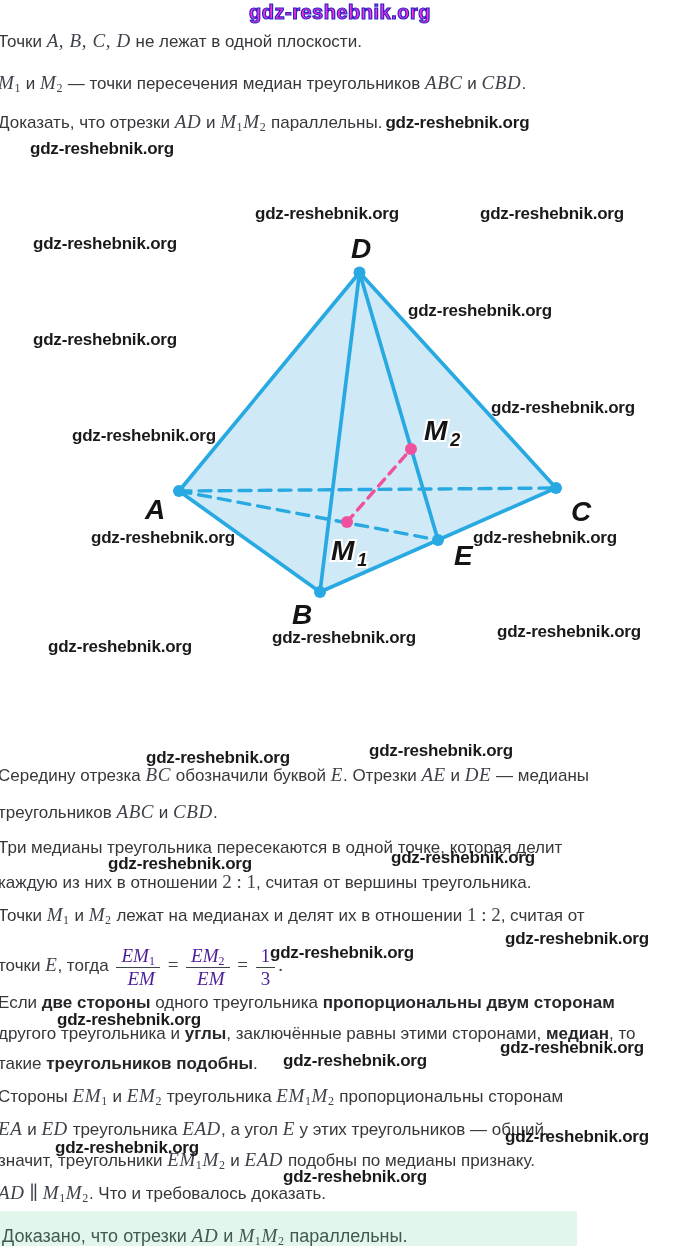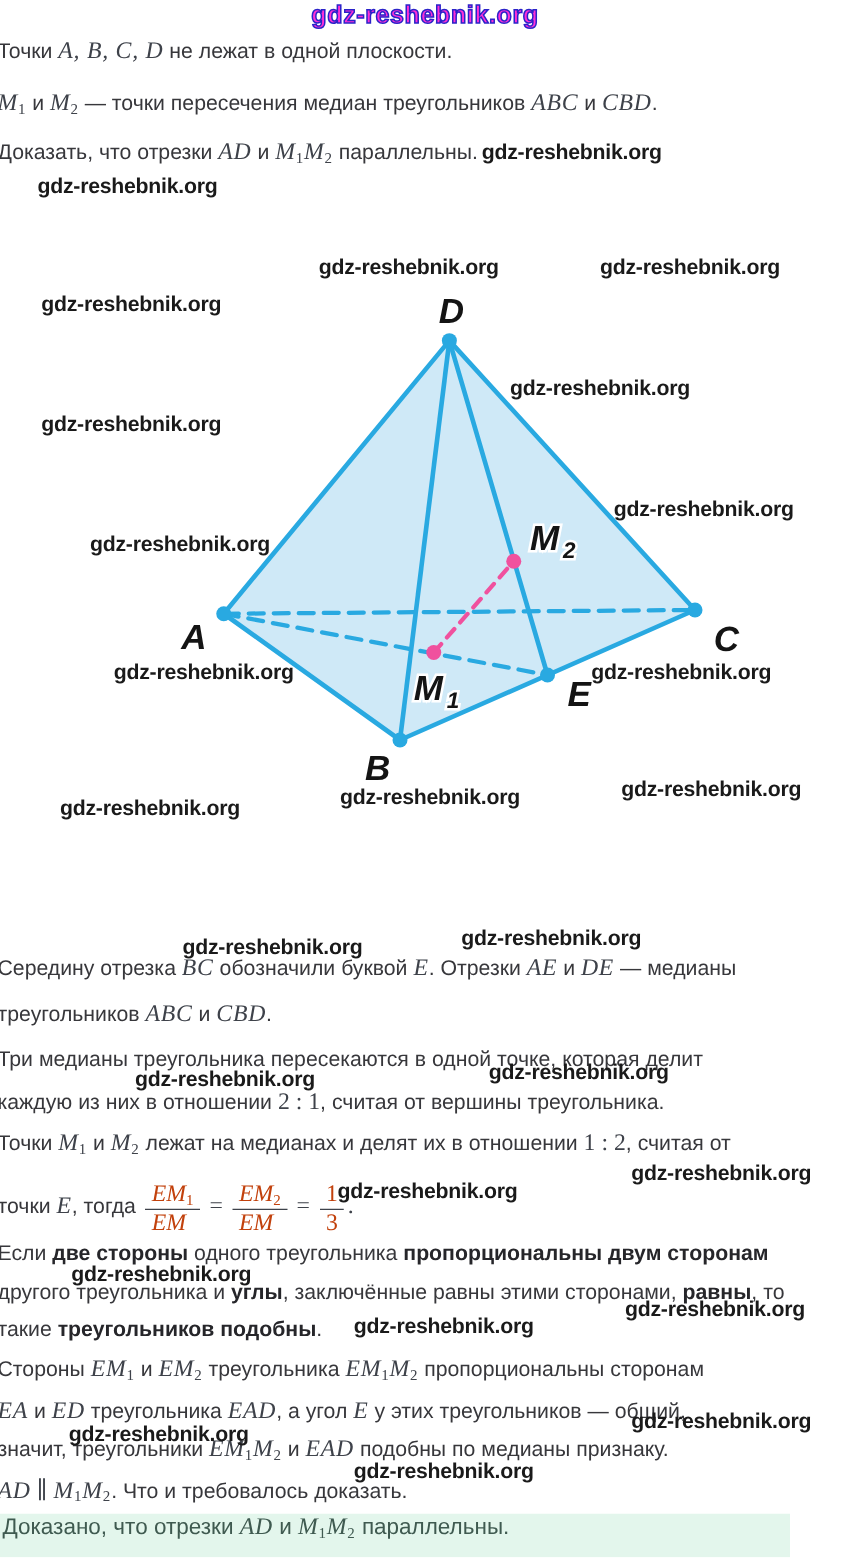--- a/index.html
+++ b/index.html
@@ -18,31 +18,31 @@
   .line{position:absolute;left:-2px;white-space:nowrap;line-height:20px;
         font-size:17px;color:#37373b;}
   .line .t{font-family:"Liberation Sans",sans-serif;}
   .line .b{font-weight:bold;color:#26262a;margin-top:42px;}
   .m{font-family:"Liberation Serif","DejaVu Serif",serif;font-style:italic;
      font-size:19px;color:#3e424a;letter-spacing:.6px;}
   .n{font-family:"Liberation Serif","DejaVu Serif",serif;font-style:normal;
      font-size:19px;color:#3e424a;}
   sub{font-size:12px;font-style:normal;line-height:0;vertical-align:-3px;
       font-family:"Liberation Serif","DejaVu Serif",serif;}
-  .frac{display:inline-block;text-align:left;vertical-align:-14px;margin:0 3px;
-        font-family:"Liberation Serif","DejaVu Serif",serif;font-size:19px;color:#c2410c;}
+  .frac{display:inline-block;text-align:right;vertical-align:-14px;margin:0 3px;
+        font-family:"Liberation Serif","DejaVu Serif",serif;font-size:19px;color:#4c1d95;}
   .frac .num{display:block;border-bottom:1.6px solid #3e424a;padding:0 5px 1px;font-style:italic;}
   .frac .den{display:block;padding:1px 5px 0;font-style:italic;}
   .frac .up{font-style:normal;}
   
   #figure{position:absolute;left:0;top:190px;z-index:1;}
   #figure text{font-family:"Liberation Sans",sans-serif;font-weight:bold;font-style:italic;
                paint-order:stroke;stroke:#ffffff;stroke-width:4px;}
   
-  .concl{position:absolute;left:0;top:1211px;width:632px;height:35px;display:flex;align-items:flex-start;z-index:4;}
+  .concl{position:absolute;left:0;top:1211px;width:577px;height:35px;display:flex;align-items:flex-end;z-index:4;}
   .concl-inner{padding-left:2px;white-space:nowrap;font-size:18px;line-height:20px;}
   .concl .t{font-family:"Liberation Sans",sans-serif;}
   #wm-layer{position:absolute;inset:0;z-index:5;pointer-events:none;}
 </style>
 </head>
 <body>
 
 <div class="page">
 
   <div id="hdr-wm" style="color: rgb(255, 47, 215); -webkit-text-stroke: 1.2px rgb(43, 35, 201);">gdz-reshebnik.org</div>
@@ -83,21 +83,21 @@
       <div class="line" style="top: 31px;"><span class="t">Точки </span><span class="m">A, B, C, D</span><span class="t"> не лежат в одной плоскости.</span></div>
       <div class="line" style="top: 73px;"><span class="m">M<sub>1</sub></span><span class="t"> и </span><span class="m">M<sub>2</sub></span><span class="t"> — точки пересечения медиан треугольников </span><span class="m">ABC</span><span class="t"> и </span><span class="m">CBD</span><span class="t">.</span></div>
       <div class="line" style="top: 112px;"><span class="t">Доказать, что отрезки </span><span class="m">AD</span><span class="t"> и </span><span class="m">M<sub>1</sub>M<sub>2</sub></span><span class="t"> параллельны.</span><span class="wm-inline">gdz-reshebnik.org</span></div>
       <div class="line" style="top: 765px;"><span class="t">Середину отрезка </span><span class="m">BC</span><span class="t"> обозначили буквой </span><span class="m">E</span><span class="t">. Отрезки </span><span class="m">AE</span><span class="t"> и </span><span class="m">DE</span><span class="t"> — медианы</span></div>
       <div class="line" style="top: 802px;"><span class="t">треугольников </span><span class="m">ABC</span><span class="t"> и </span><span class="m">CBD</span><span class="t">.</span></div>
       <div class="line" style="top: 838px;"><span class="t">Три медианы треугольника пересекаются в одной точке, которая делит</span></div>
       <div class="line" style="top: 872px;"><span class="t">каждую из них в отношении </span><span class="n">2 : 1</span><span class="t">, считая от вершины треугольника.</span></div>
       <div class="line" style="top: 905px;"><span class="t">Точки </span><span class="m">M<sub>1</sub></span><span class="t"> и </span><span class="m">M<sub>2</sub></span><span class="t"> лежат на медианах и делят их в отношении </span><span class="n">1 : 2</span><span class="t">, считая от</span></div>
       <div class="line" style="top: 946px;"><span class="t">точки </span><span class="m">E</span><span class="t">, тогда </span><span class="frac"><span class="num">EM<sub>1</sub></span><span class="den">EM</span></span><span class="n"> = </span><span class="frac"><span class="num">EM<sub>2</sub></span><span class="den">EM</span></span><span class="n"> = </span><span class="frac"><span class="num up">1</span><span class="den up">3</span></span><span class="n">.</span></div>
       <div class="line" style="top: 993px;"><span class="t">Если </span><span class="b">две стороны</span><span class="t"> одного треугольника </span><span class="b">пропорциональны двум сторонам</span></div>
-      <div class="line" style="top: 1024px;"><span class="t">другого треугольника и </span><span class="b">углы</span><span class="t">, заключённые равны этими сторонами, </span><span class="b">равны</span><span class="t">, то</span></div>
+      <div class="line" style="top: 1024px;"><span class="t">другого треугольника и </span><span class="b">углы</span><span class="t">, заключённые равны этими сторонами, </span><span class="b">медиан</span><span class="t">, то</span></div>
       <div class="line" style="top: 1054px;"><span class="t">такие </span><span class="b">треугольников подобны</span><span class="t">.</span></div>
       <div class="line" style="top: 1086px;"><span class="t">Стороны </span><span class="m">EM<sub>1</sub></span><span class="t"> и </span><span class="m">EM<sub>2</sub></span><span class="t"> треугольника </span><span class="m">EM<sub>1</sub>M<sub>2</sub></span><span class="t"> пропорциональны сторонам</span></div>
       <div class="line" style="top: 1119px;"><span class="m">EA</span><span class="t"> и </span><span class="m">ED</span><span class="t"> треугольника </span><span class="m">EAD</span><span class="t">, а угол </span><span class="m">E</span><span class="t"> у этих треугольников — общий,</span></div>
       <div class="line" style="top: 1150px;"><span class="t">значит, треугольники </span><span class="m">EM<sub>1</sub>M<sub>2</sub></span><span class="t"> и </span><span class="m">EAD</span><span class="t"> подобны по медианы признаку.</span></div>
       <div class="line" style="top: 1183px;"><span class="m">AD</span><span class="n"> ∥ </span><span class="m">M<sub>1</sub>M<sub>2</sub></span><span class="t">. Что и требовалось доказать.</span></div>
     </div>
 
   <div id="wm-layer">
       <span class="wm" style="left: 30px; top: 139px; color: rgb(26, 26, 26);">gdz-reshebnik.org</span>
       <span class="wm" style="left: 255px; top: 204px; color: rgb(26, 26, 26);">gdz-reshebnik.org</span>

